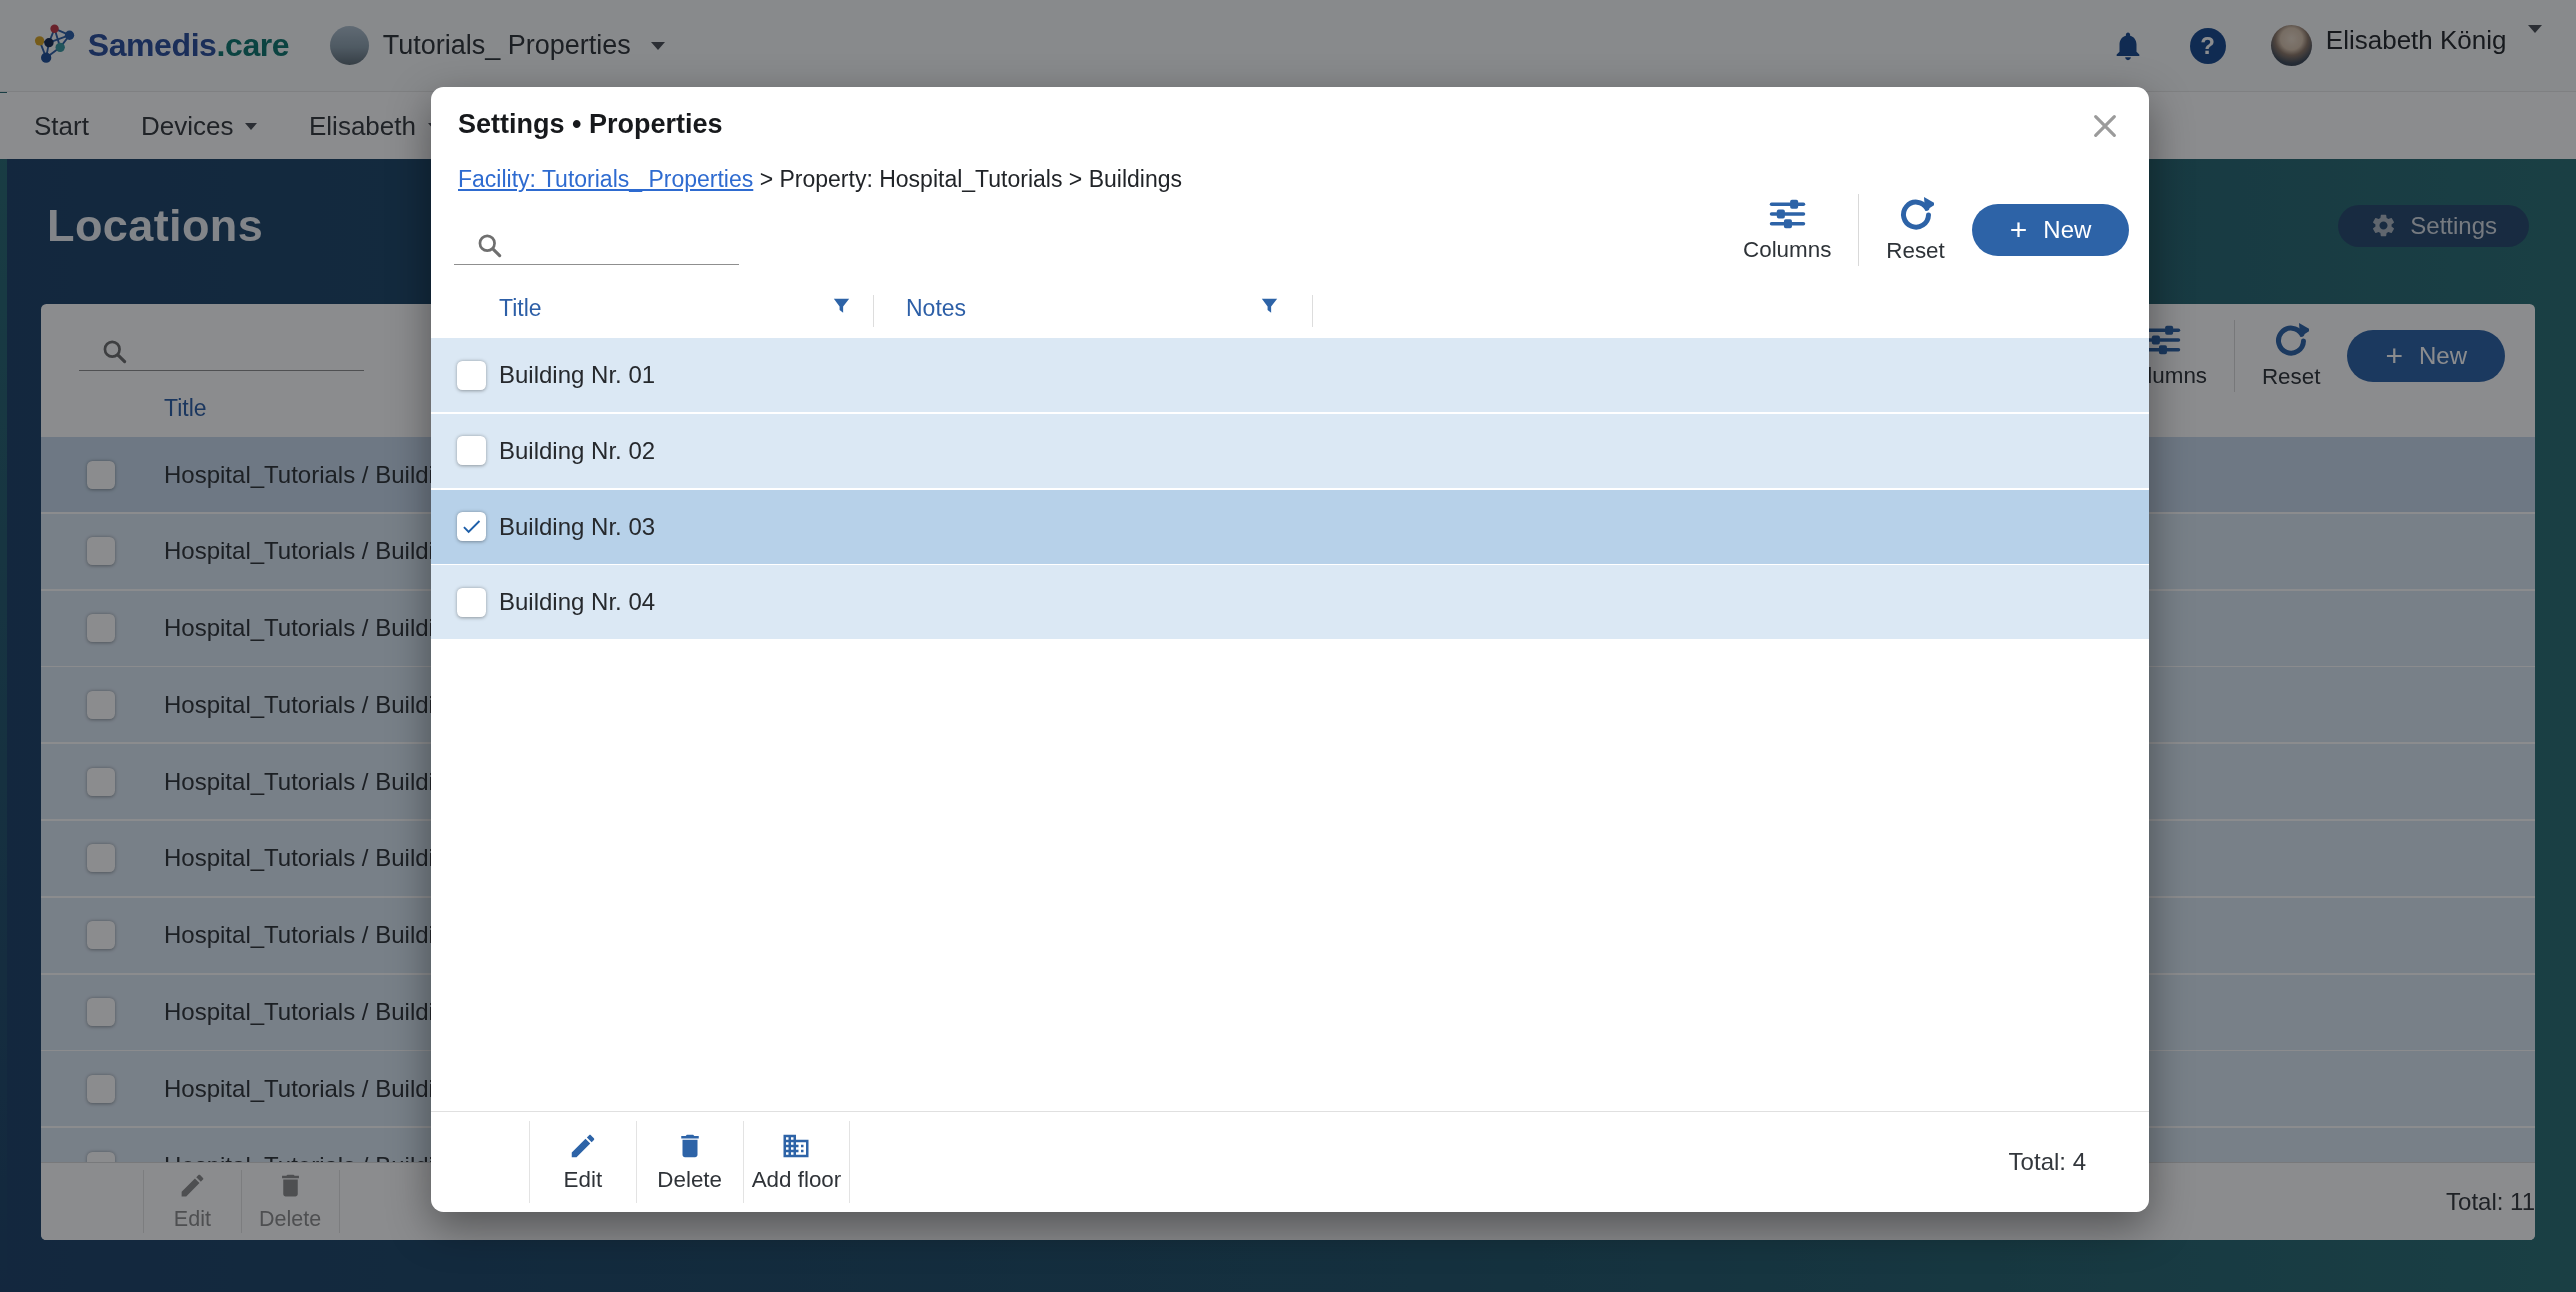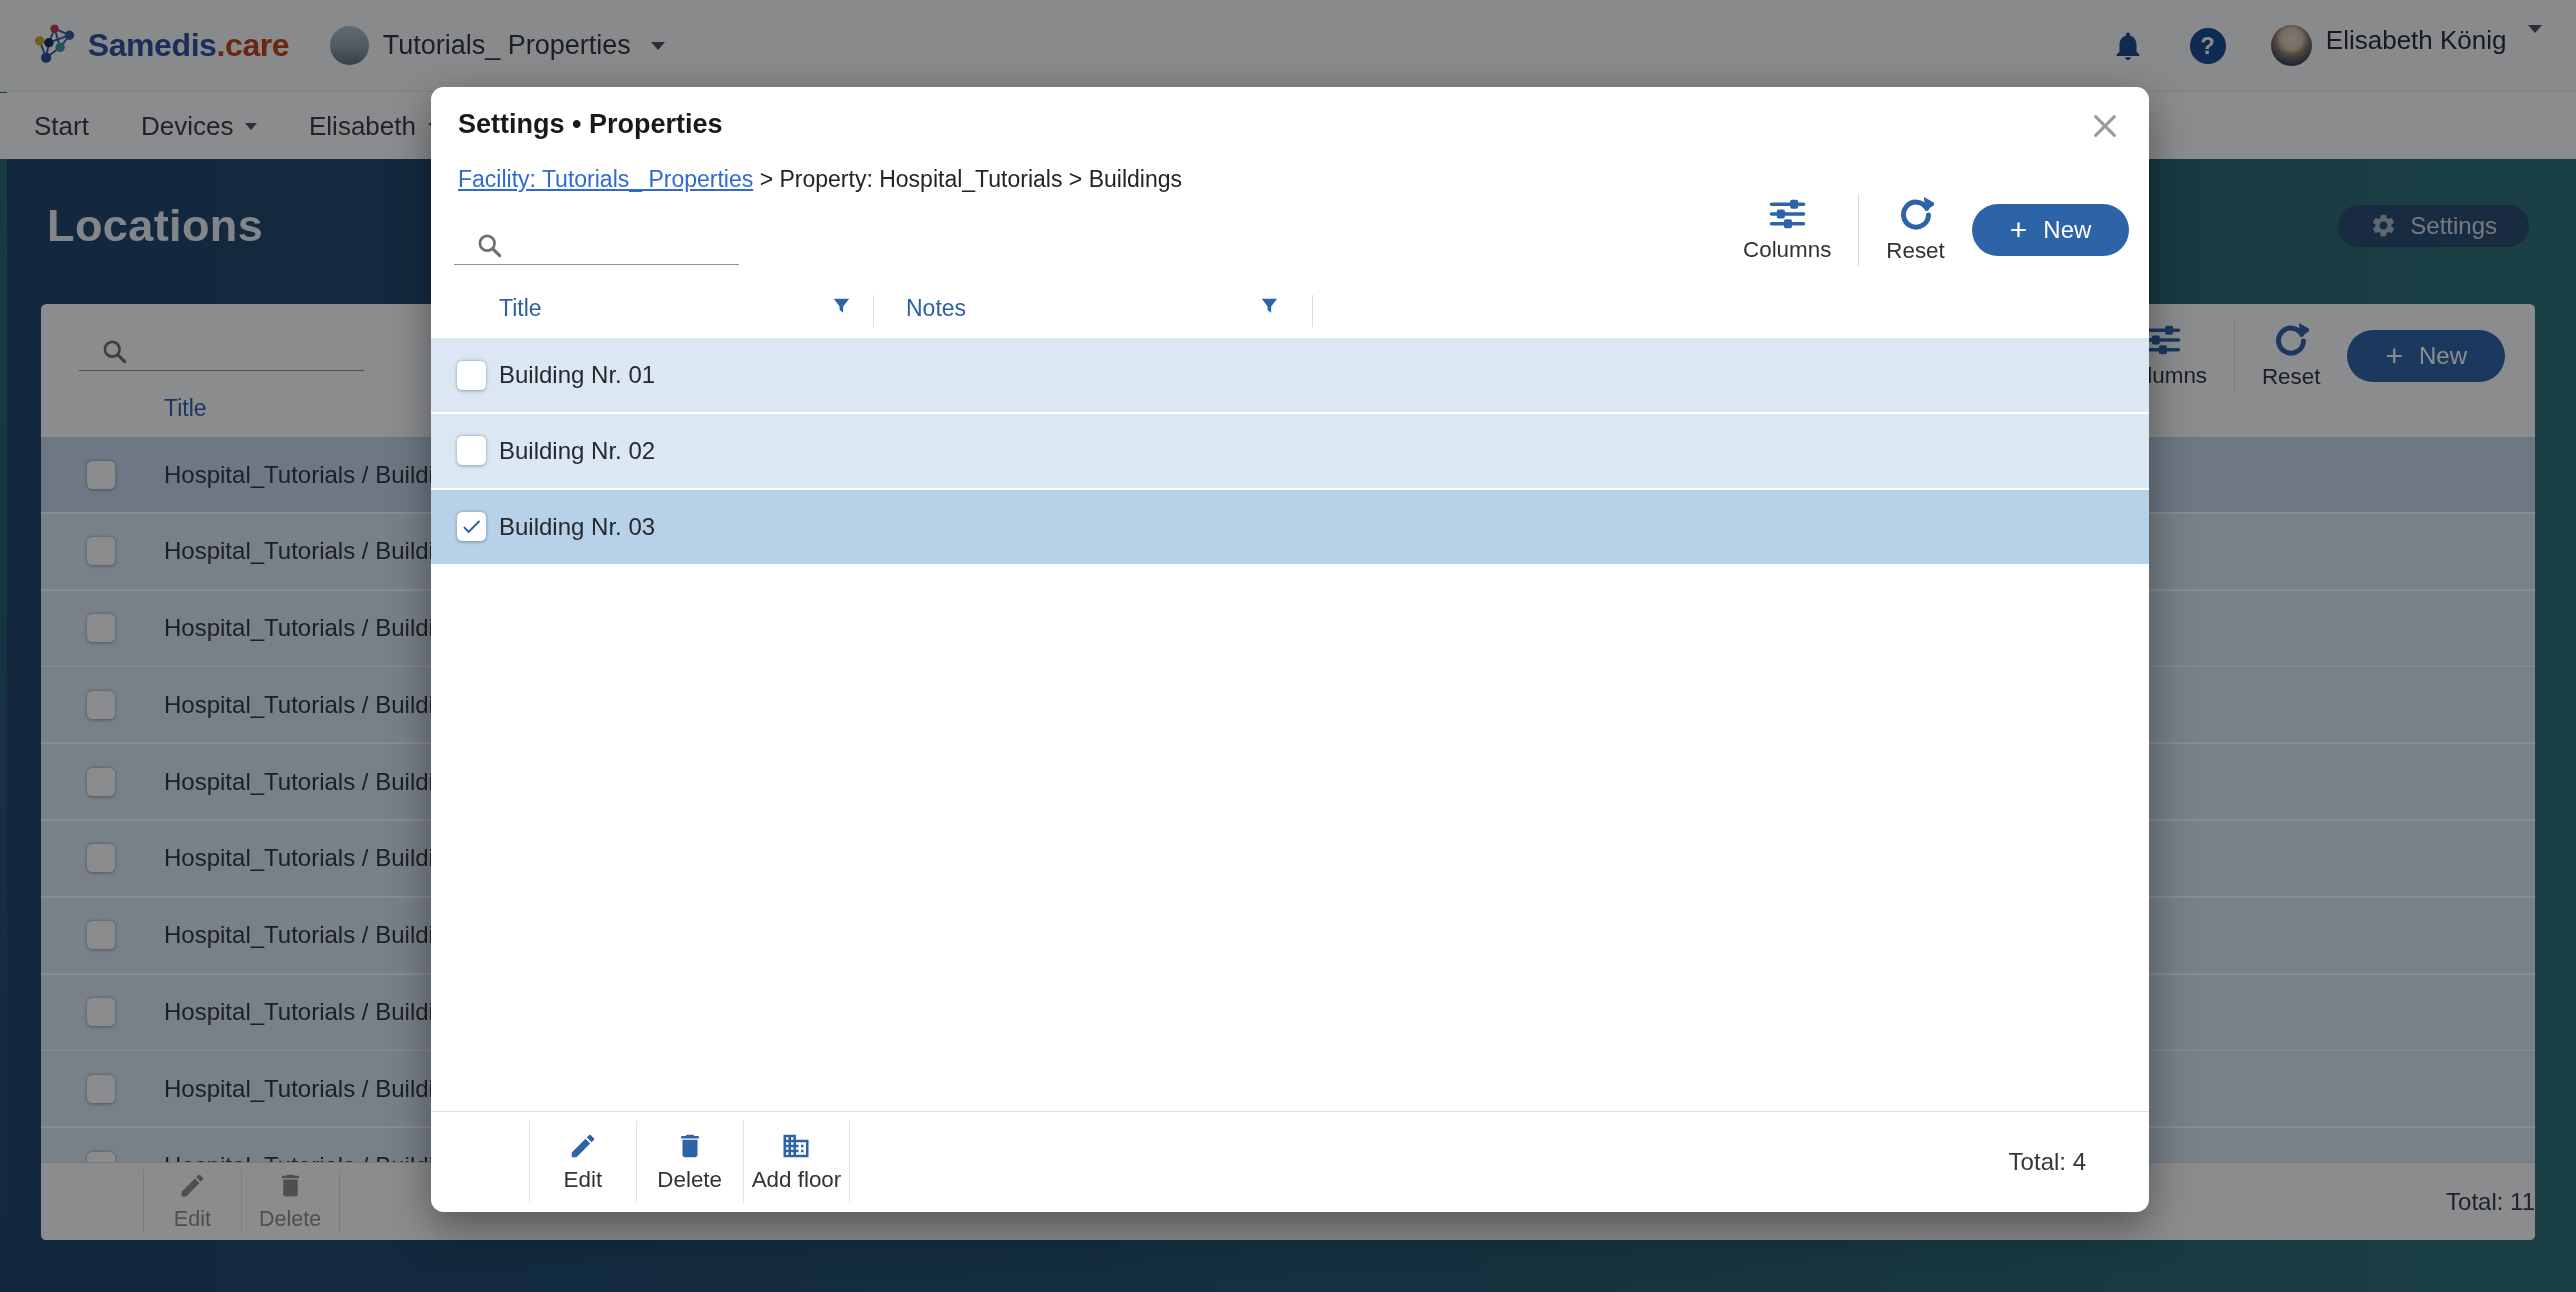--- a/index.html
+++ b/index.html
@@ -6,21 +6,21 @@
   body{width:2576px;height:1292px;position:relative;overflow:hidden;
        font-family:"Liberation Sans",sans-serif;background:#fff;}
   svg{display:block;}
 
   
   .topbar{position:absolute;left:0;top:0;width:100%;height:92px;background:#fafbfc;
           border-bottom:0.9px solid #e8e8e8;display:flex;align-items:center;
           padding:0 34px;box-sizing:border-box;z-index:10;}
   .brand{display:flex;align-items:center;gap:10.7px;}
   .brand-text{font-size:32px;font-weight:bold;color:#2b4e9c;letter-spacing:-0.4px;}
-  .brand-text .suffix{color:#c2410c;}
+  .brand-text .suffix{color:#0f766e;}
   .facility{display:flex;align-items:center;gap:13.4px;margin-left:41px;}
   .avatar{border-radius:50%;}
   .facility-avatar{width:39px;height:39px;
       background:linear-gradient(180deg,#aebfcd 0%,#8da0ad 55%,#5f6d77 100%);}
   .facility-name{font-size:27px;font-weight:500;color:#2f3338;}
   .caret{width:0;height:0;border-left:7.2px solid transparent;border-right:7.2px solid transparent;
          border-top:8px solid #4a4f55;margin-left:7.2px;}
   .topbar-right{margin-left:auto;display:flex;align-items:center;gap:45px;}
   .help-circle{width:36px;height:36px;border-radius:50%;background:#17498f;color:#fff;
                font-size:24px;font-weight:bold;display:flex;align-items:center;justify-content:center;}
@@ -384,20 +384,24 @@
         <span class="rtext">Building Nr. 02</span>
       </div>
       <div class="mrow selected">
         <span class="cb">
           <svg width="23" height="23" viewBox="0 0 24 24">
             <path d="M9 16.2 4.8 12l-1.4 1.4L9 19 21 7l-1.4-1.4z" fill="#1e5fa9"></path>
           </svg>
         </span>
         <span class="rtext">Building Nr. 03</span>
       </div>
+      <div class="mrow">
+        <span class="cb"></span>
+        <span class="rtext">Building Nr. 04</span>
+      </div>
     </div>
 
   <div class="m-footer">
     <div class="action-group">
       <div class="action">
         <span>
           <svg width="30" height="30" viewBox="0 0 24 24">
               <path d="M3 17.2V21h3.8L17.8 10 14 6.2 3 17.2zM20.7 7.1c.4-.4.4-1 0-1.4l-2.4-2.4c-.4-.4-1-.4-1.4 0l-1.8 1.8 3.8 3.8 1.8-1.8z" fill="#2d63a7"></path>
             </svg>
         </span>

